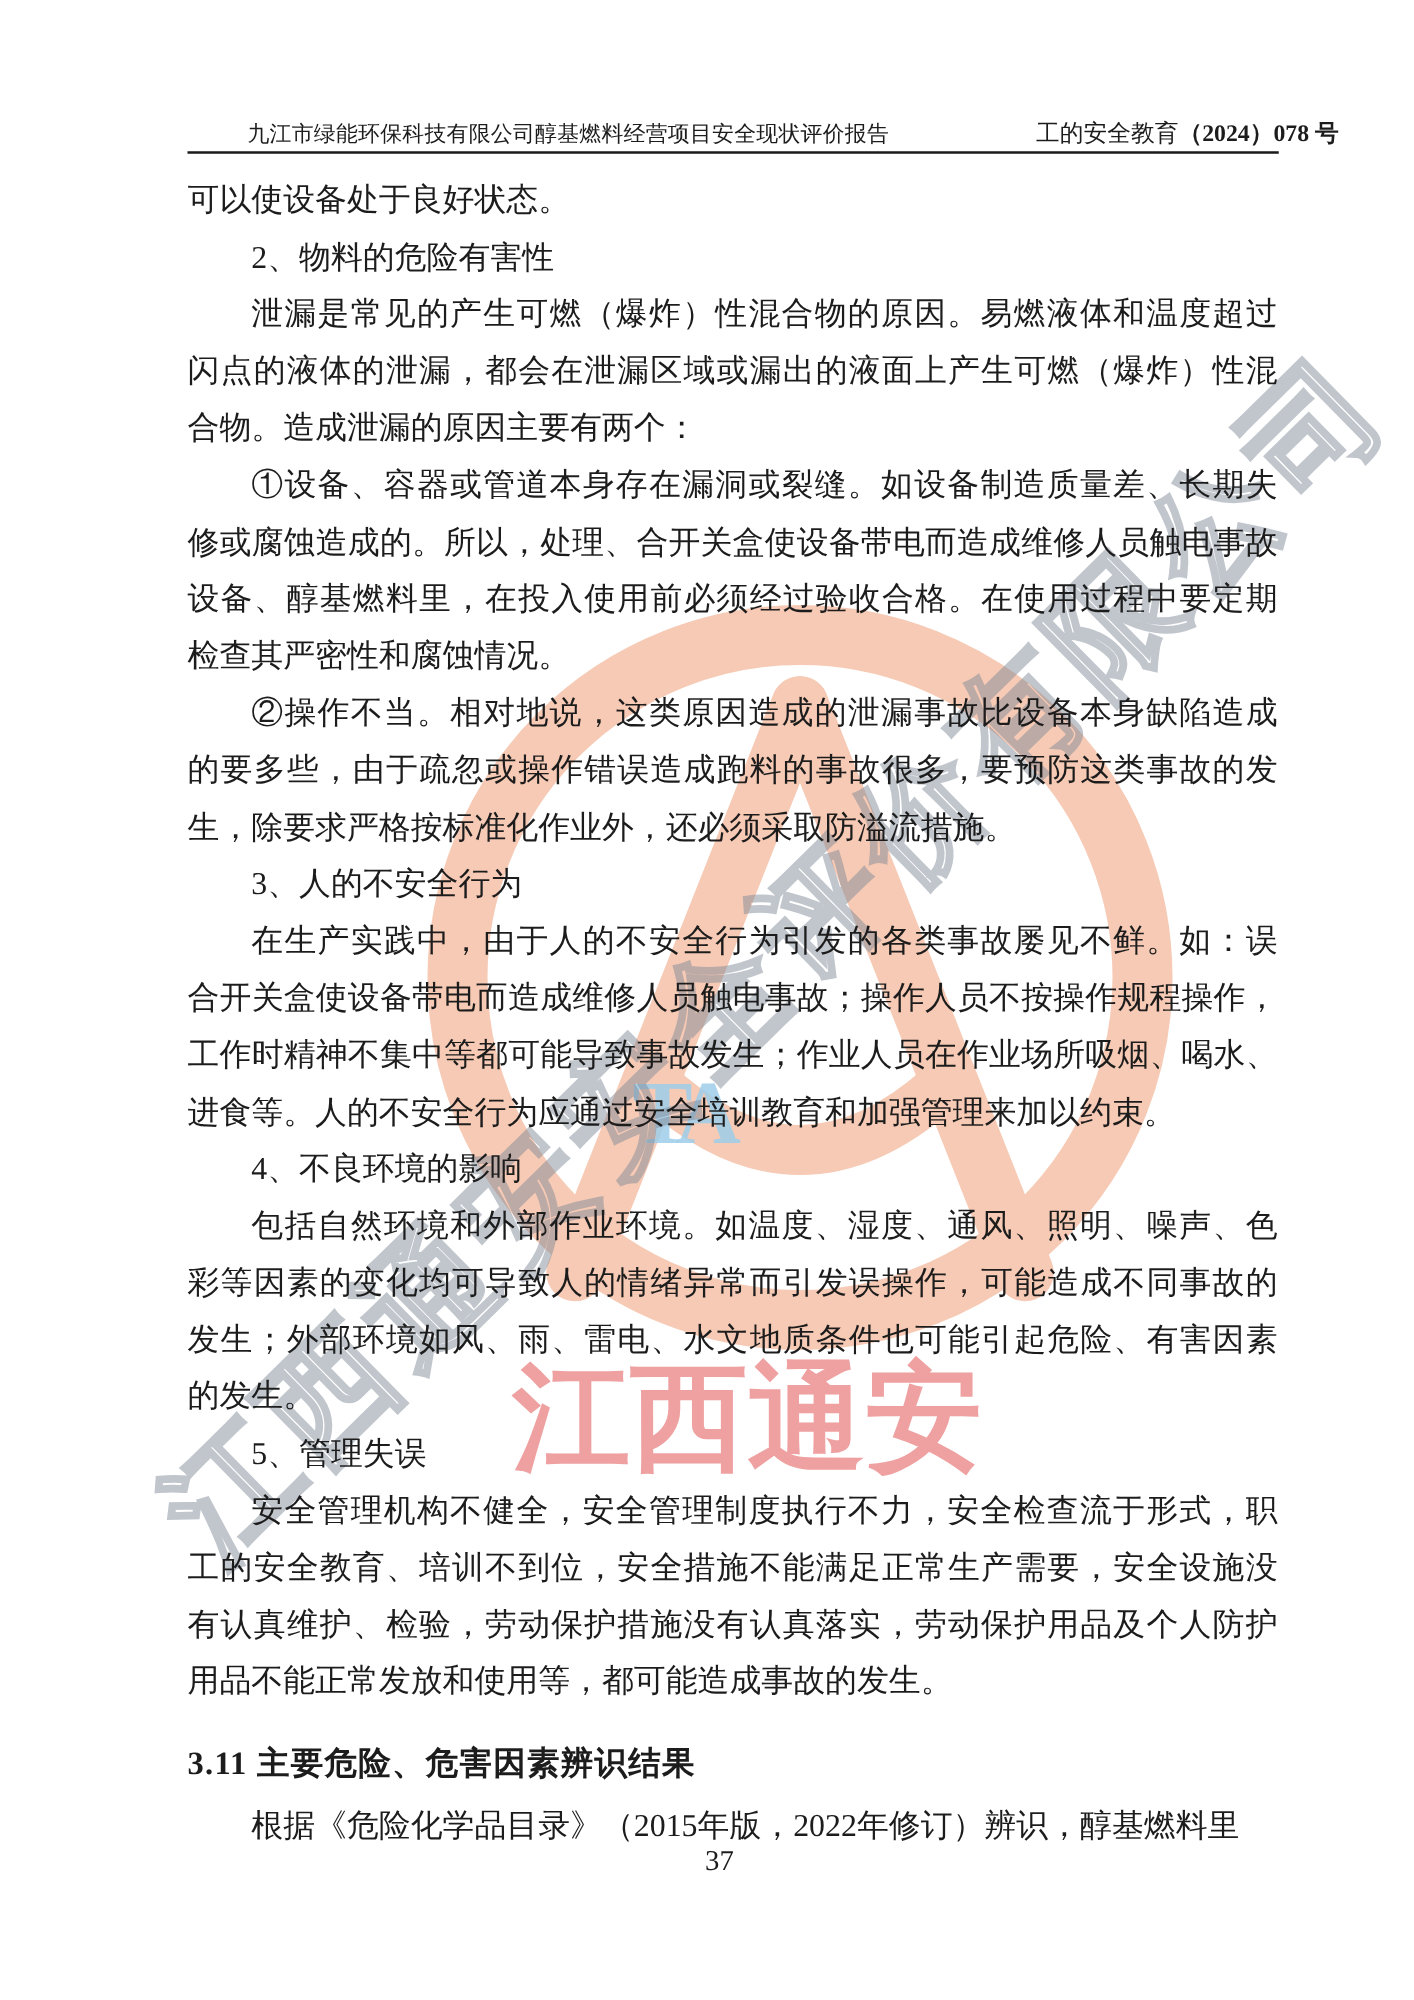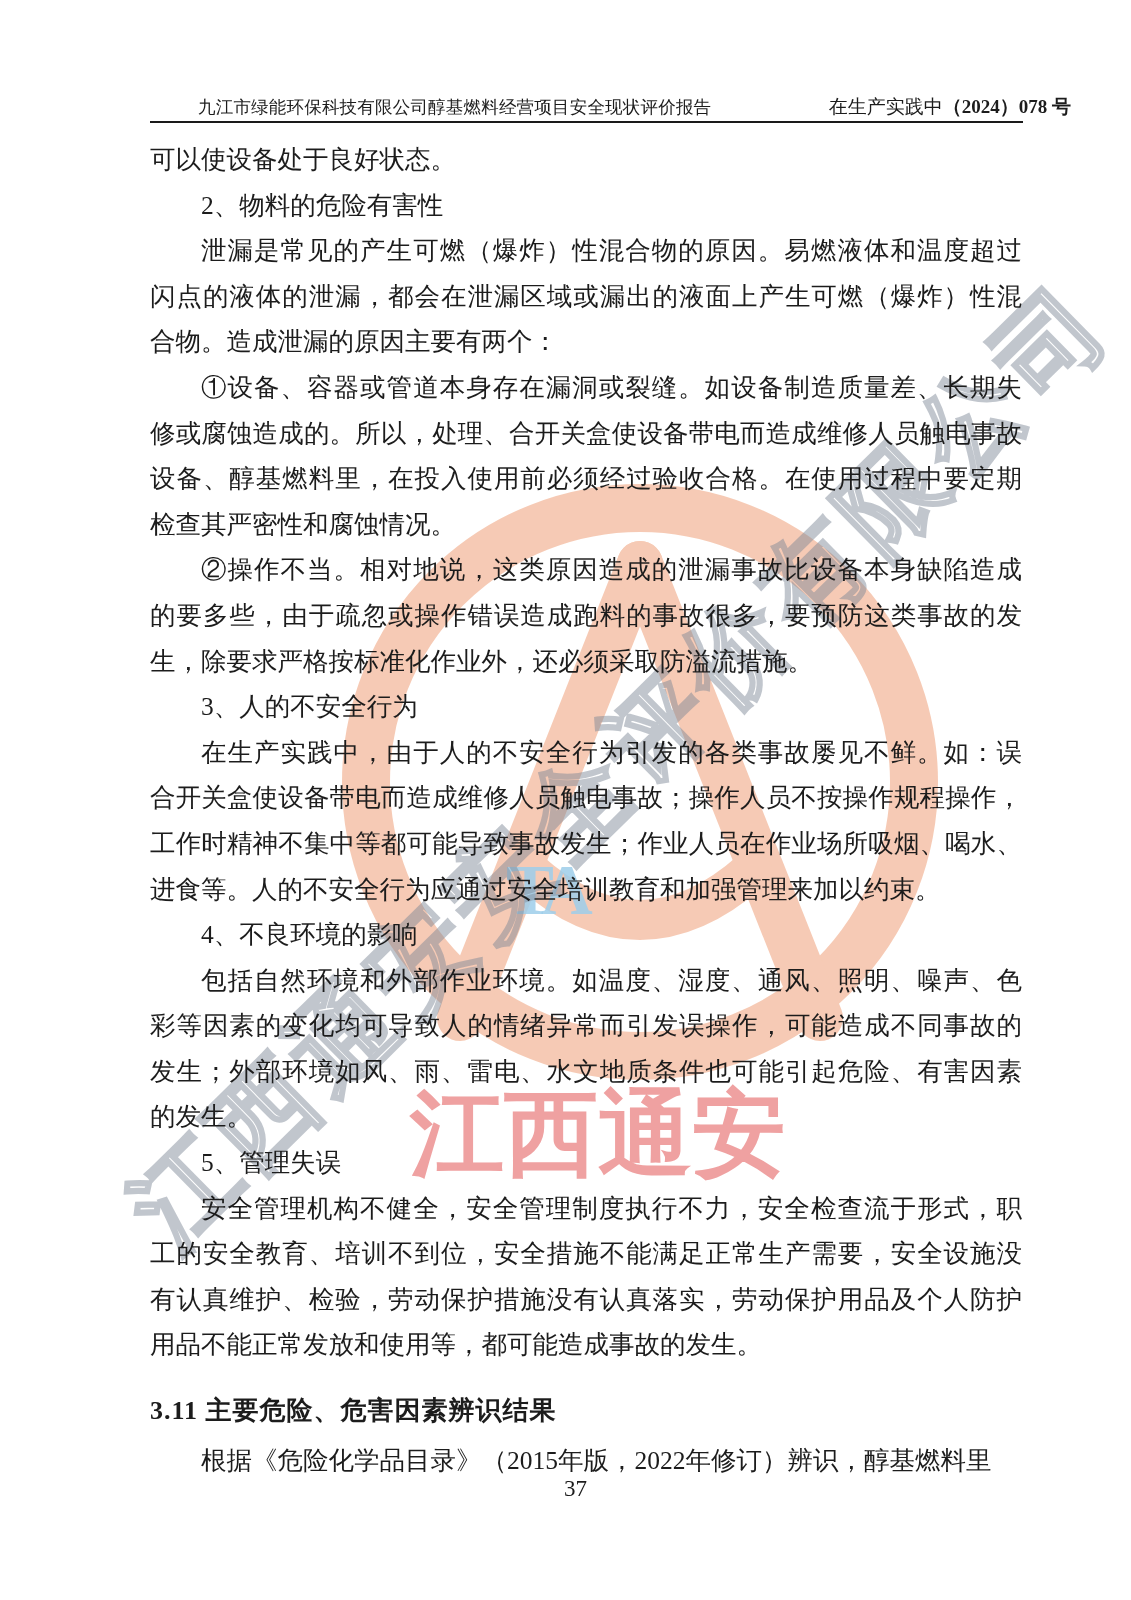--- a/index.html
+++ b/index.html
@@ -62,21 +62,21 @@
       <path d="M198 398 Q310 498 422 398" fill="none" stroke="#EFA079" stroke-width="40" stroke-linecap="round"></path>
     </svg>
     <div class="wm-monogram">TA</div>
     <div class="wm-diag">江西通安安全评价有限公司</div>
     <div class="wm-red">江西通安</div>
   </div>
 
   <div class="header">
     <div class="h-left">九江市绿能环保科技有限公司醇基燃料经营项目安全现状评价报告</div>
     <div class="h-right">
-      <span>在生产实践中</span><span class="num">（2024）078 号</span>
+      <span>工的安全教育</span><span class="num">（2024）078 号</span>
     </div>
   </div>
   <div class="header-rule"></div>
 
   <div class="body">
     <div>
         <div class="line">可以使设备处于良好状态。</div>
         <div class="line indent">2、物料的危险有害性</div>
         <div class="line indent fill">泄漏是常见的产生可燃（爆炸）性混合物的原因。易燃液体和温度超过</div>
         <div class="line fill">闪点的液体的泄漏，都会在泄漏区域或漏出的液面上产生可燃（爆炸）性混</div>

